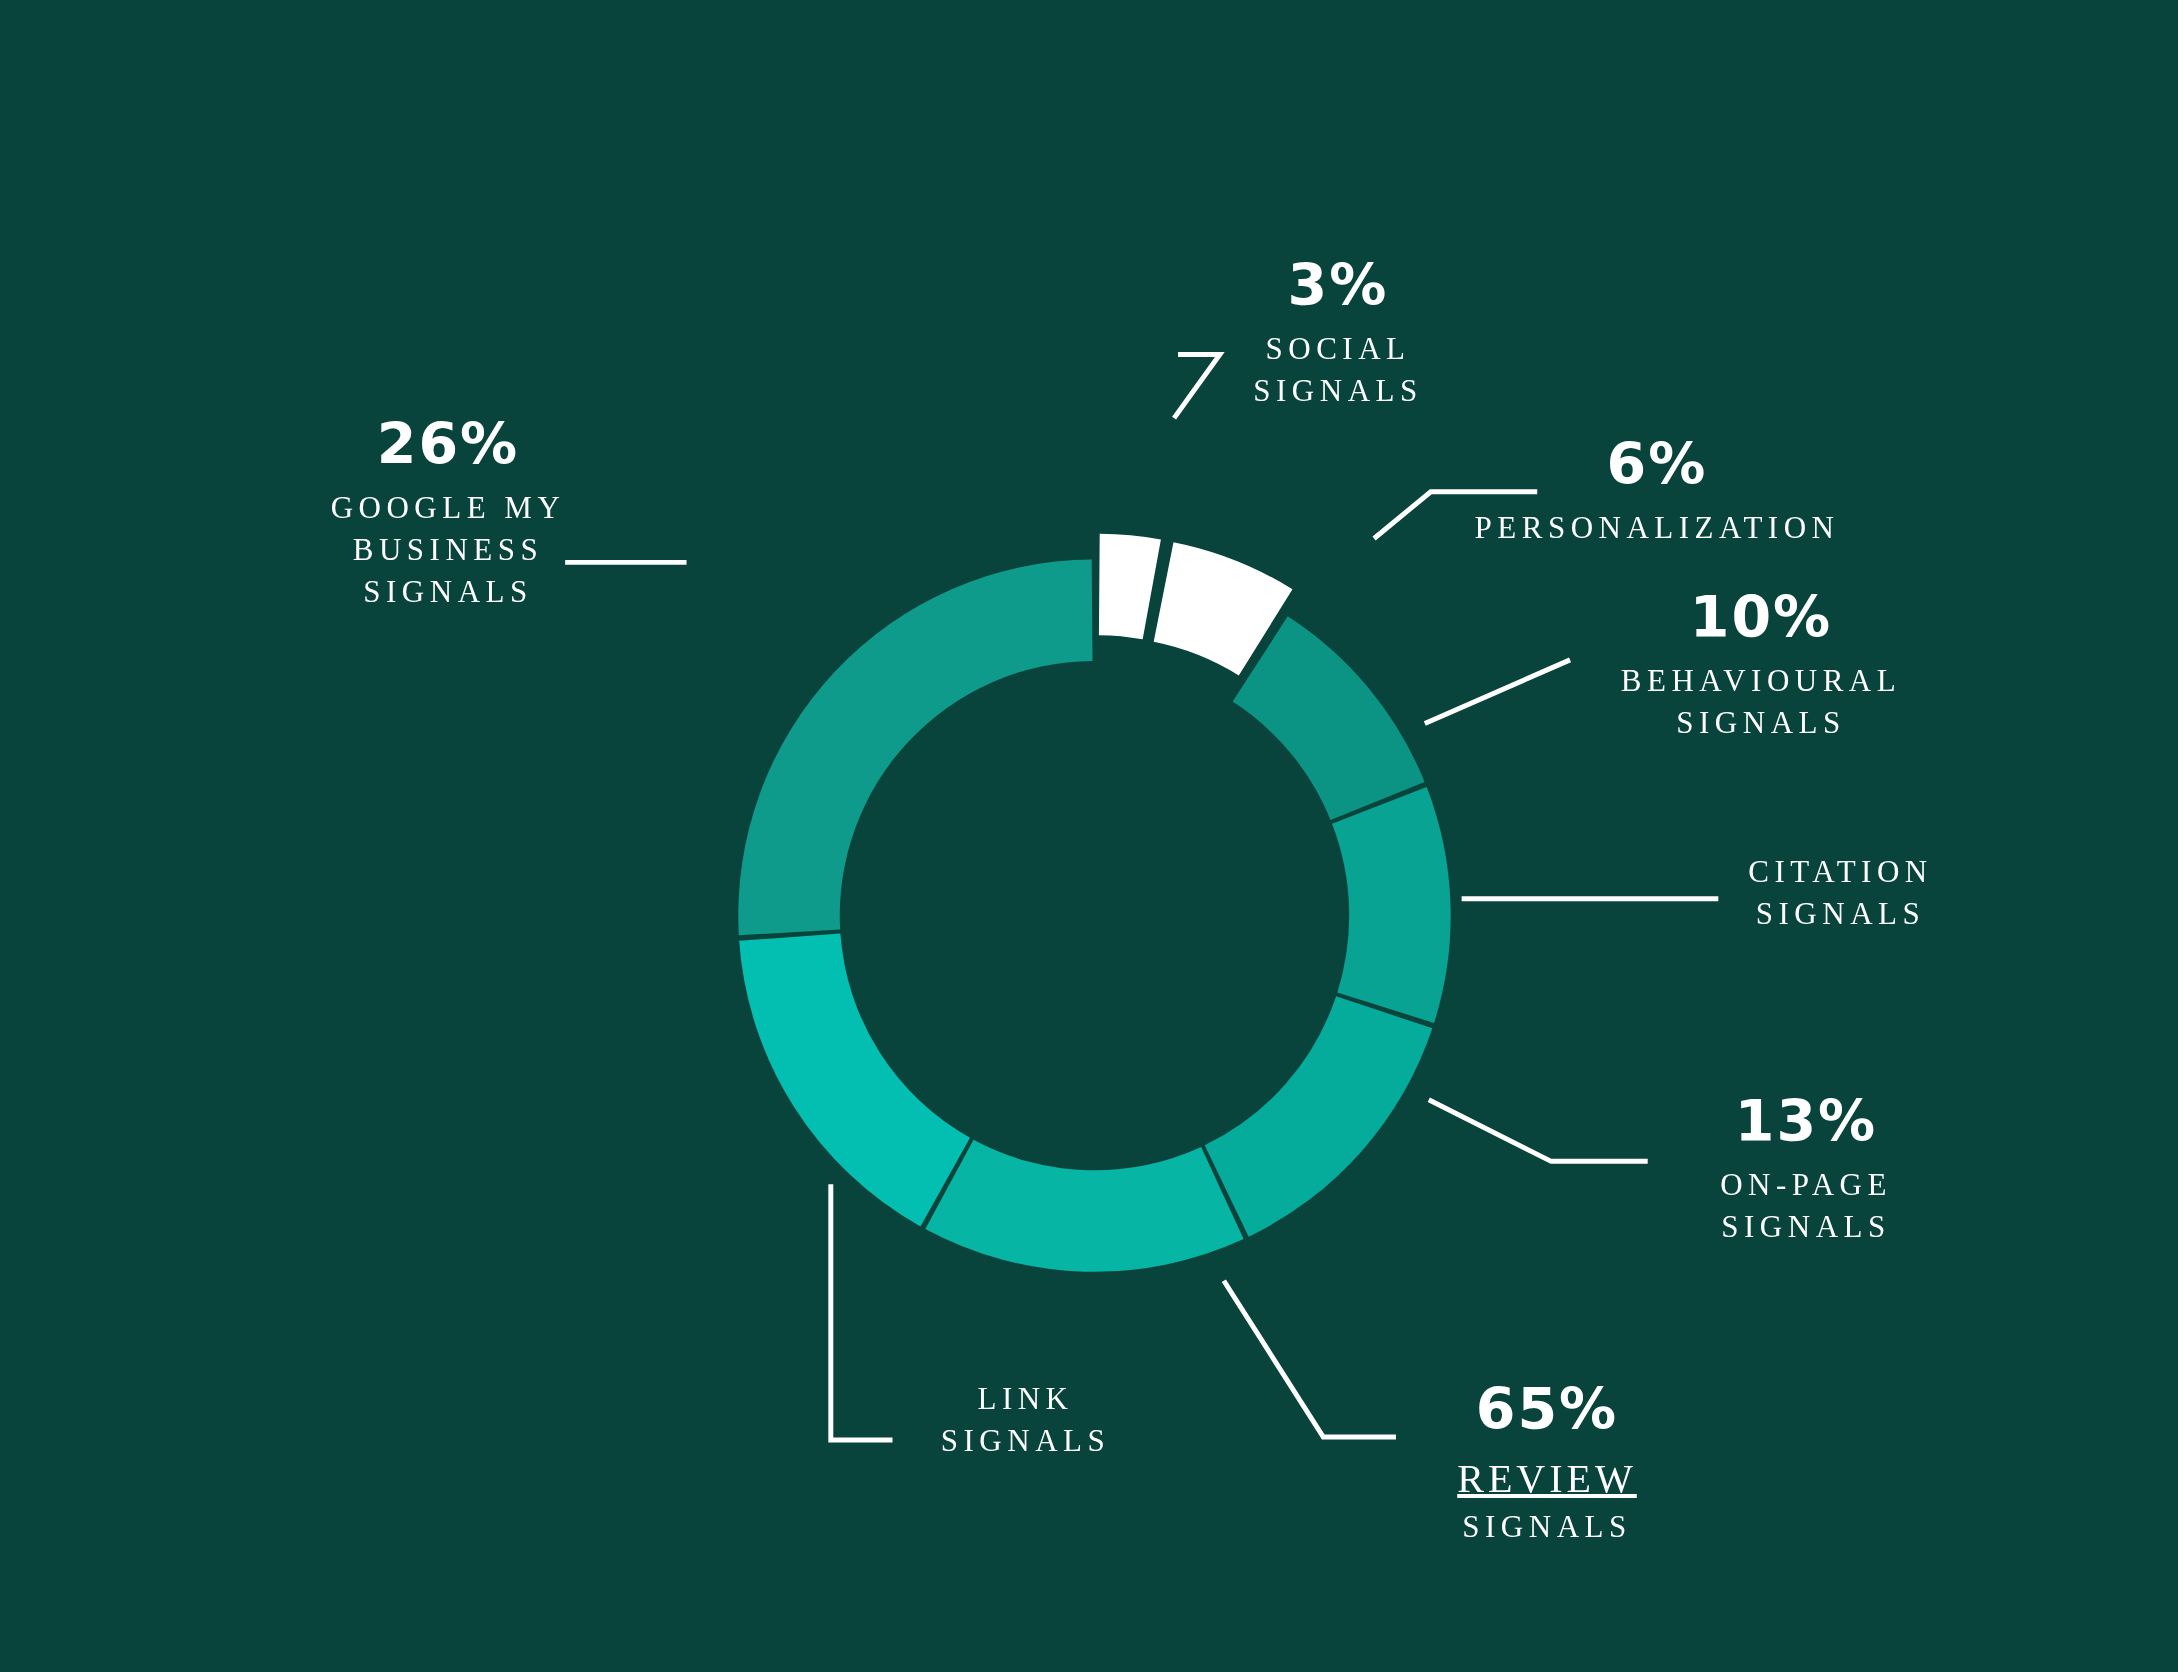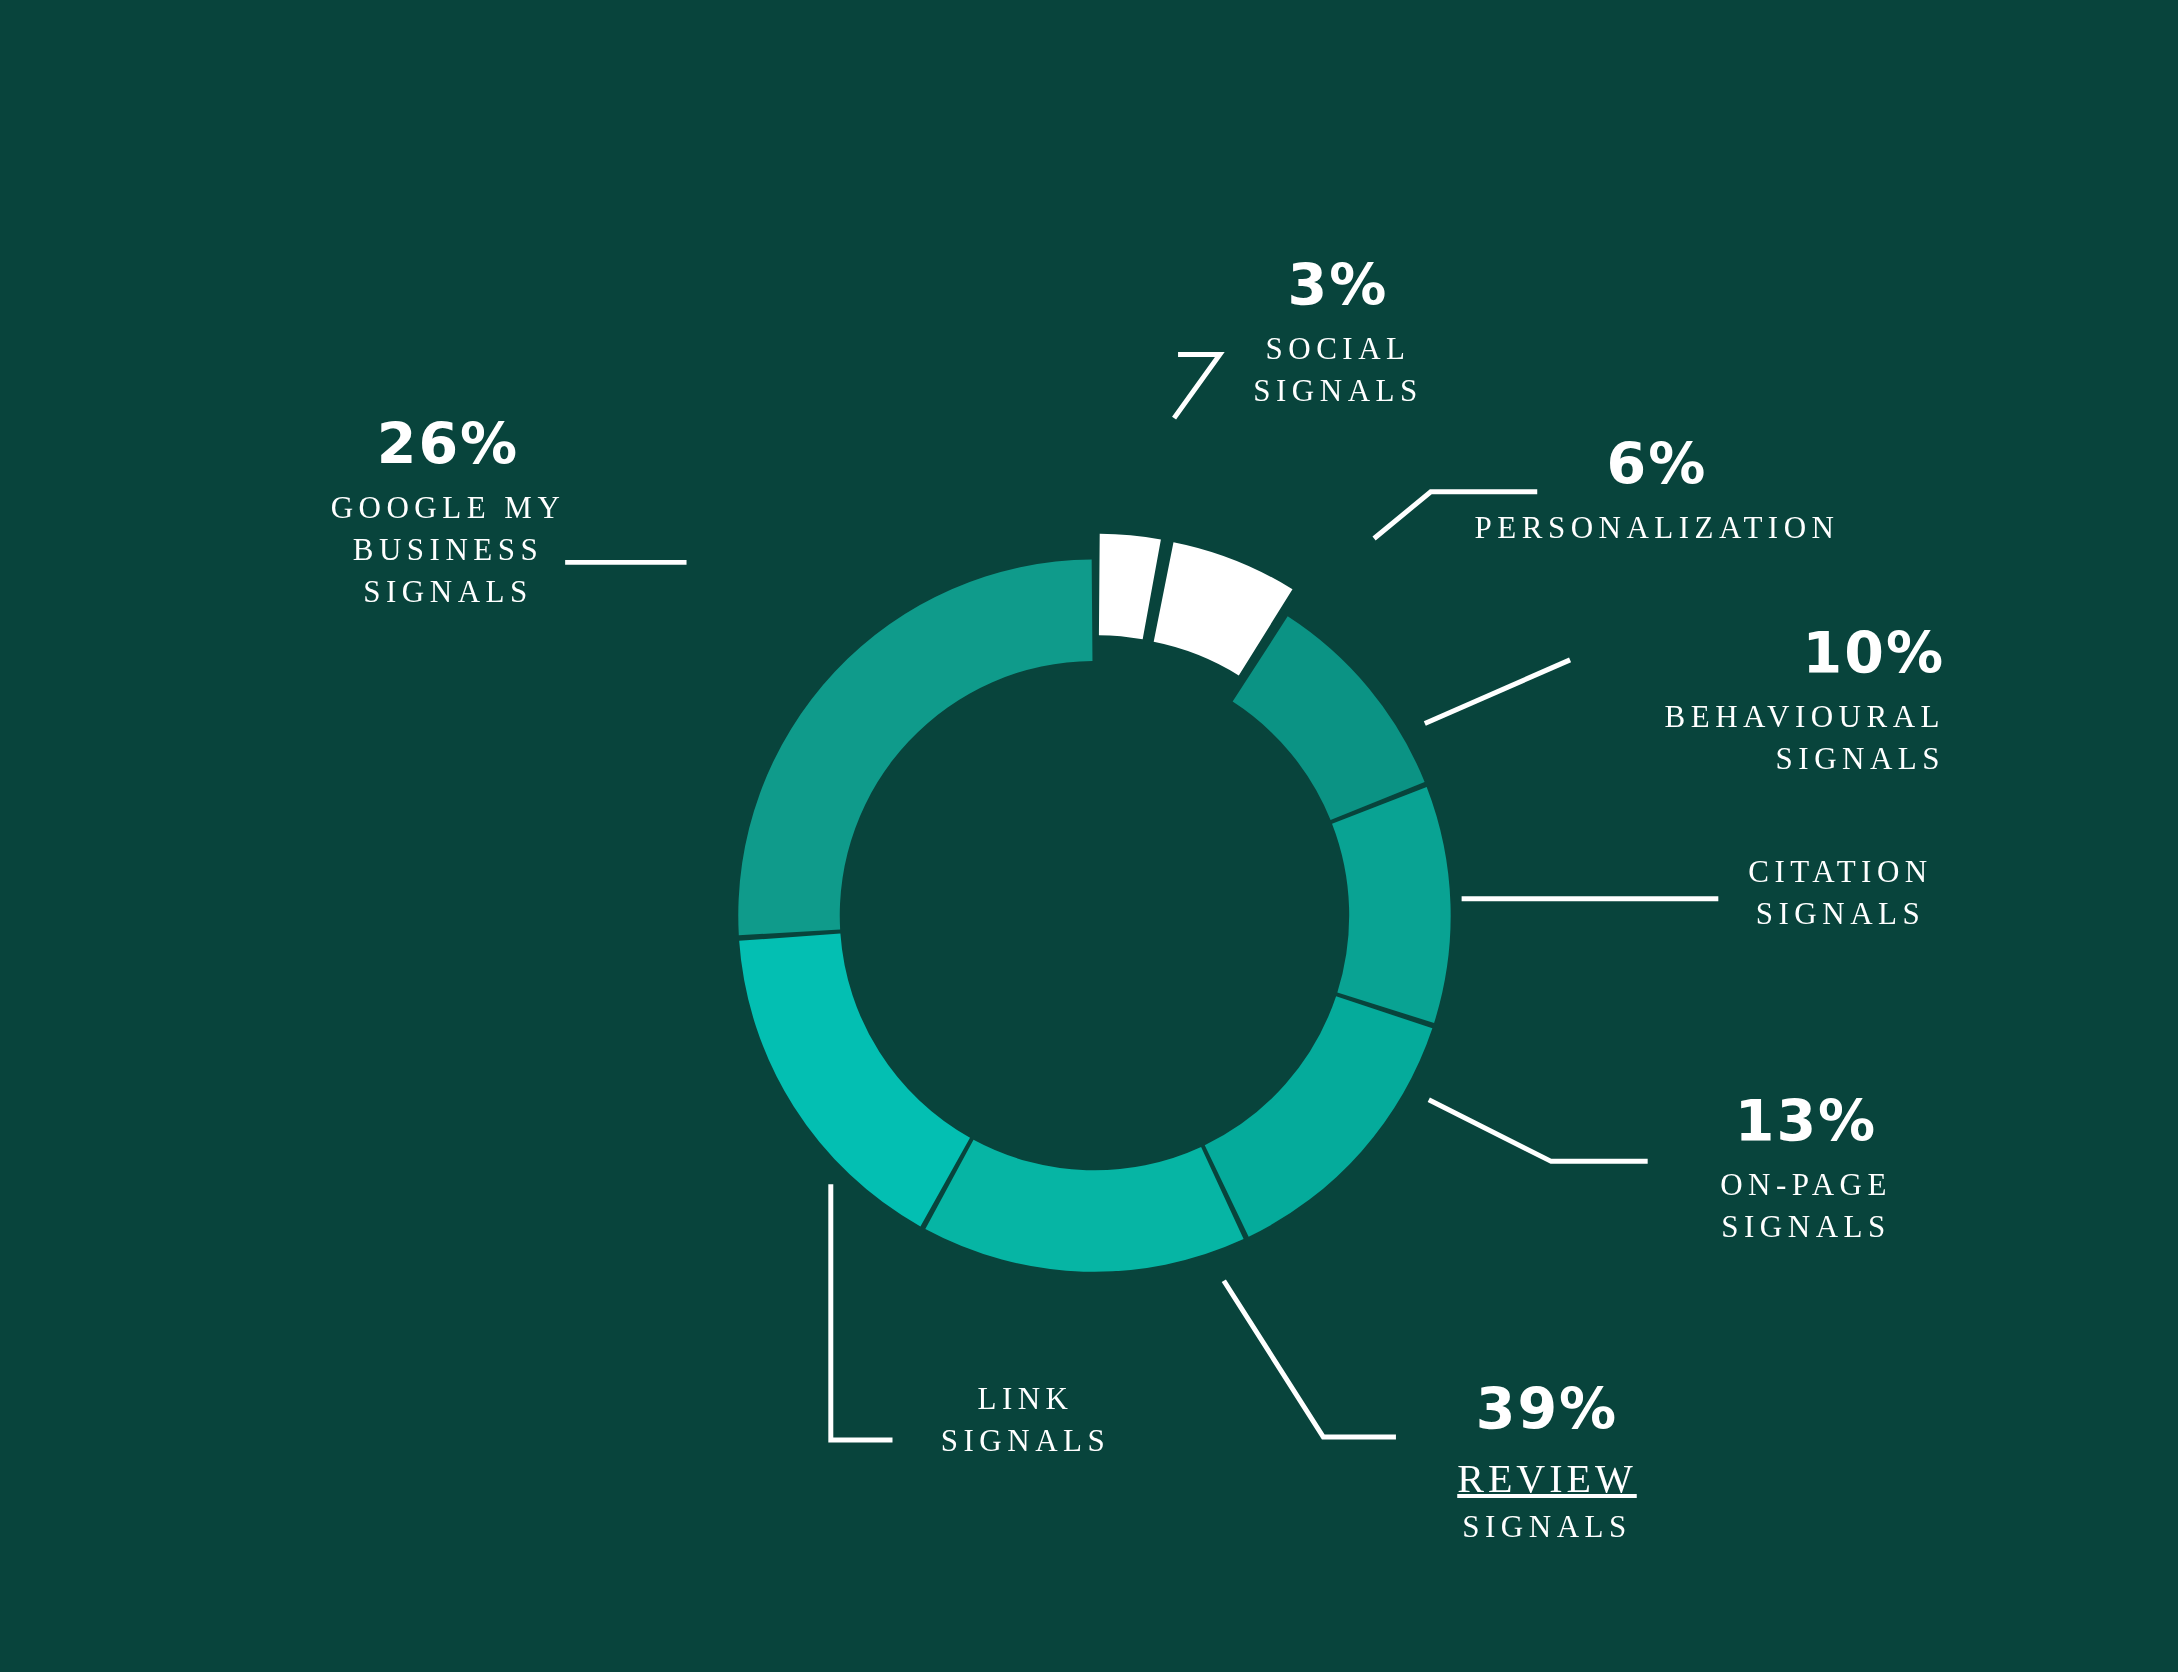--- a/index.html
+++ b/index.html
@@ -48,21 +48,21 @@
     font-size: 31px;
     letter-spacing: 5.5px;
     text-transform: uppercase;
     display: block;
     line-height: 1.35;
   }
   
   #lbl-social      { left: 1179px; top: 254px;  width: 318px; }
   #lbl-gmb         { left: 234px;  top: 413px;  width: 428px; }
   #lbl-personal    { left: 1433px; top: 433px;  width: 448px; }
-  #lbl-behaviour   { left: 1577px; top: 622px;  width: 368px; text-align: right; }
+  #lbl-behaviour   { left: 1577px; top: 586px;  width: 368px; }
   #lbl-citation    { left: 1696px; top: 851px;  width: 289px; }
   #lbl-onpage      { left: 1647px; top: 1090px; width: 318px; }
   #lbl-review      { left: 1388px; top: 1378px; width: 318px; }
   #lbl-link        { left: 876px;  top: 1378px; width: 299px; }
 </style>
 </head>
 <body>
 
 <div id="stage">
 
@@ -119,21 +119,21 @@
     <span class="name">SIGNALS</span>
   </div>
 
   <div class="label" id="lbl-onpage">
     <span class="pct">13%</span>
     <span class="name">ON-PAGE</span>
     <span class="name">SIGNALS</span>
   </div>
 
   <div class="label" id="lbl-review">
-    <span class="pct">39%</span>
+    <span class="pct">65%</span>
     <span class="name" style="font-variant: small-caps; letter-spacing:4px; font-size:40px;text-decoration:underline;">Review</span>
     <span class="name">SIGNALS</span>
   </div>
 
   <div class="label" id="lbl-link">
     <span class="name">LINK</span>
     <span class="name">SIGNALS</span>
   </div>
 
 </div>

